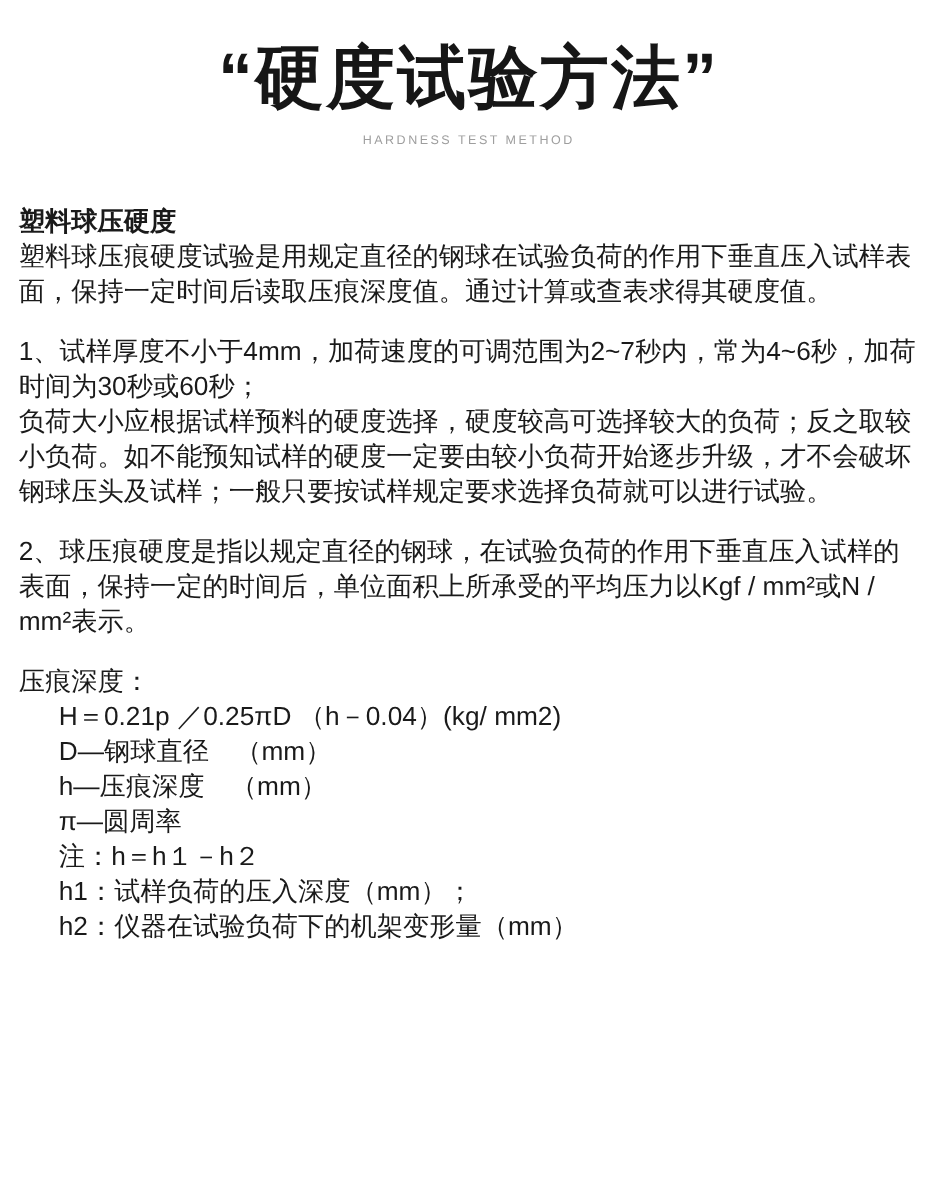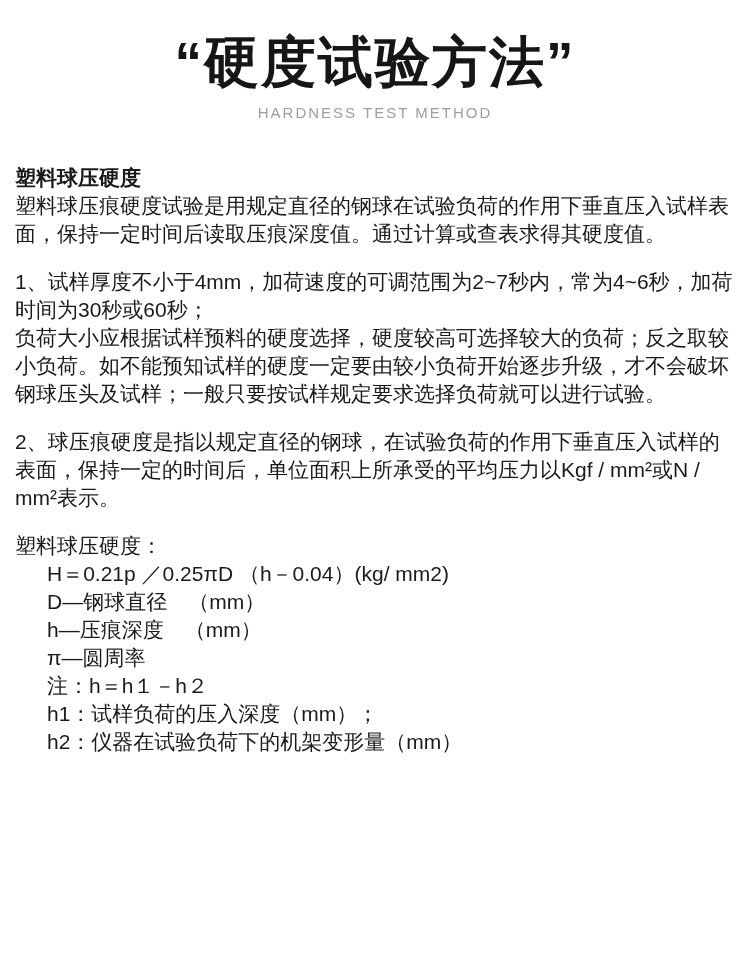--- a/index.html
+++ b/index.html
@@ -26,21 +26,21 @@
     margin: 0;
     font-size: 55px;
     line-height: 72px;
     font-weight: 900;
     letter-spacing: 2px;
     color: #161616;
     white-space: nowrap;
   }
   .doc-subtitle {
     margin-top: 6px;
-    font-size: 15px;
+    font-size: 10px;
     line-height: 18px;
     letter-spacing: 2px;
     color: #9e9e9e;
     font-weight: 400;
   }
   .doc-body {
     padding: 42px 15px 0 15px;
     font-size: 21px;
     line-height: 28px;
     color: #1a1a1a;
@@ -71,21 +71,21 @@
     <section class="block">
       <p>1、试样厚度不小于4mm，加荷速度的可调范围为2~7秒内，常为4~6秒，加荷时间为30秒或60秒；</p>
       <p>负荷大小应根据试样预料的硬度选择，硬度较高可选择较大的负荷；反之取较小负荷。如不能预知试样的硬度一定要由较小负荷开始逐步升级，才不会破坏钢球压头及试样；一般只要按试样规定要求选择负荷就可以进行试验。</p>
     </section>
 
     <section class="block">
       <p>2、球压痕硬度是指以规定直径的钢球，在试验负荷的作用下垂直压入试样的表面，保持一定的时间后，单位面积上所承受的平均压力以Kgf / mm²或N / mm²表示。</p>
     </section>
 
     <section class="block">
-      <div>塑料球压硬度：</div>
+      <div>压痕深度：</div>
       <div class="formula-line">H＝0.21p ／0.25πD （h－0.04）(kg/ mm2)</div>
       <div class="formula-line">D—钢球直径　（mm）</div>
       <div class="formula-line">h—压痕深度　（mm）</div>
       <div class="formula-line">π—圆周率</div>
       <div class="formula-line">注：h＝h１－h２</div>
       <div class="formula-line">h1：试样负荷的压入深度（mm）；</div>
       <div class="formula-line">h2：仪器在试验负荷下的机架变形量（mm）</div>
     </section>
 
 

